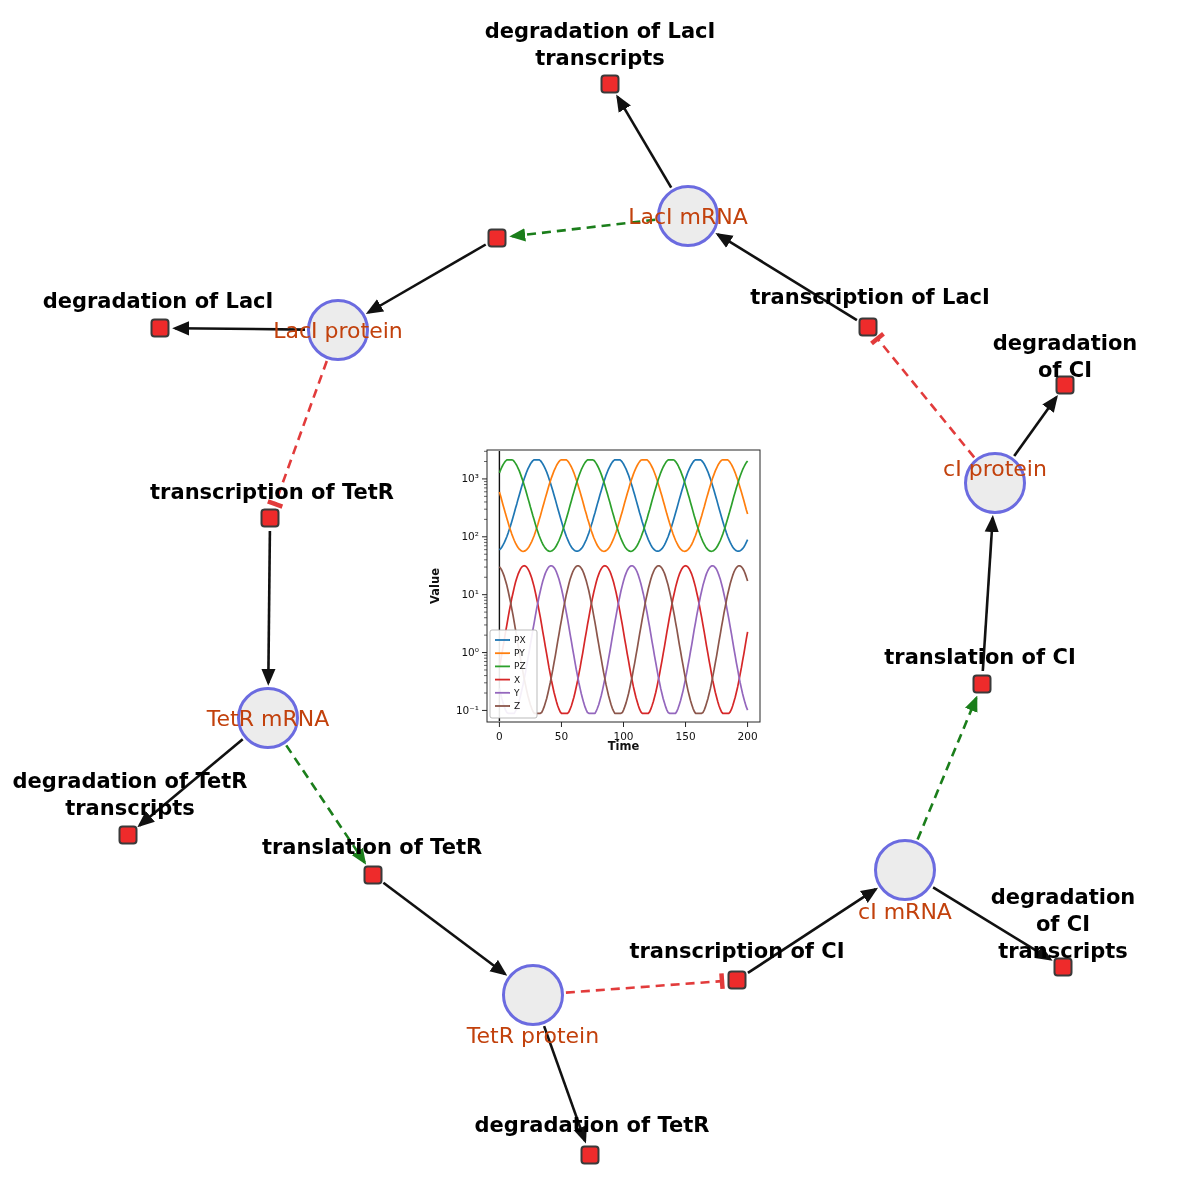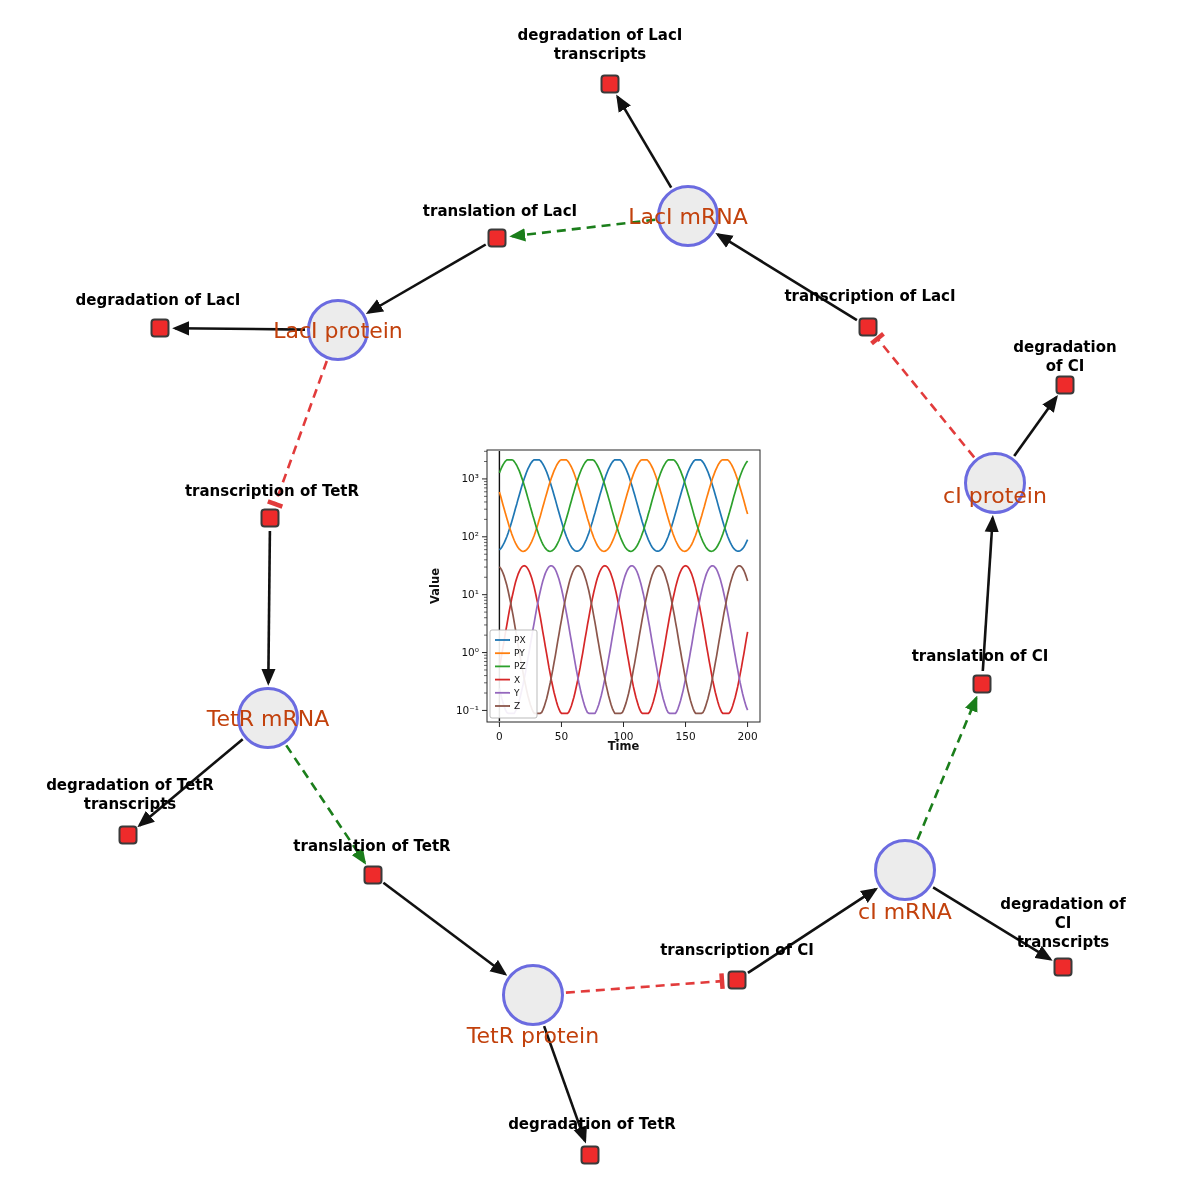--- a/index.html
+++ b/index.html
@@ -8,21 +8,21 @@
   #nodes{position:absolute;left:0;top:0;width:100%;height:100%;z-index:2;pointer-events:none;}
   .species-node{position:absolute;width:62px;height:62px;border-radius:50%;
     background:#ececec;border:3px solid #6b6be0;box-sizing:border-box;
     transform:translate(-50%,-50%);z-index:3;pointer-events:auto;}
   .species-label{position:absolute;transform:translate(-50%,-50%);font-size:22px;
     color:#c2410c;white-space:nowrap;z-index:5;}
   .reaction-node{position:absolute;width:19px;height:19px;background:#ee2b2b;
     border:2.5px solid #3a3a3a;border-radius:4px;box-sizing:border-box;
     transform:translate(-50%,-50%);z-index:4;pointer-events:auto;}
   .reaction-label{position:absolute;transform:translate(-50%,-50%);font-weight:bold;
-    font-size:15px;color:#000;text-align:center;white-space:pre-line;line-height:1.28;z-index:5;}
+    font-size:21px;color:#000;text-align:center;white-space:pre-line;line-height:1.28;z-index:5;}
   .chart-panel{position:absolute;left:425px;top:438px;width:348px;height:318px;
     background:#ffffff;z-index:6;}
 </style>
 </head>
 <body>
 
 <div class="canvas" id="canvas">
   <svg id="edges" class="edges" width="1189" height="1200">
     <defs>
       <marker id="arrow-black" markerUnits="userSpaceOnUse" markerWidth="17" markerHeight="15" viewBox="0 0 12 10" refX="10" refY="5" orient="auto">
@@ -62,26 +62,25 @@
       <div class="species-label" style="left: 688px; top: 216px;">LacI mRNA</div>
       <div class="species-node" style="left: 338px; top: 330px; background: rgb(236, 236, 236); border-color: rgb(107, 107, 224);"></div>
       <div class="species-label" style="left: 338px; top: 330px;">LacI protein</div>
       <div class="species-node" style="left: 268px; top: 718px; background: rgb(236, 236, 236); border-color: rgb(107, 107, 224);"></div>
       <div class="species-label" style="left: 268px; top: 718px;">TetR mRNA</div>
       <div class="species-node" style="left: 533px; top: 995px; background: rgb(236, 236, 236); border-color: rgb(107, 107, 224);"></div>
       <div class="species-label" style="left: 533px; top: 995px; margin-top: 40px;">TetR protein</div>
       <div class="species-node" style="left: 905px; top: 870px; background: rgb(236, 236, 236); border-color: rgb(107, 107, 224);"></div>
       <div class="species-label" style="left: 905px; top: 911px;">cI mRNA</div>
       <div class="species-node" style="left: 995px; top: 483px; background: rgb(236, 236, 236); border-color: rgb(107, 107, 224);"></div>
-      <div class="species-label" style="left: 995px; top: 495px;">cI protein</div>
+      <div class="species-label" style="left: 995px; top: 468px;">cI protein</div>
       <div class="reaction-node" style="left: 610px; top: 84px; background: rgb(238, 43, 43); border-color: rgb(58, 58, 58);"></div>
       <div class="reaction-label" style="left: 600px; top: 45px;">degradation of LacI
 transcripts</div>
       <div class="reaction-node" style="left: 497px; top: 238px; background: rgb(238, 43, 43); border-color: rgb(58, 58, 58);"></div>
-      <div class="reaction-label" style="left: 500px; top: 212px;">translation of LacI</div>
       <div class="reaction-node" style="left: 868px; top: 327px; background: rgb(238, 43, 43); border-color: rgb(58, 58, 58);"></div>
       <div class="reaction-label" style="left: 870px; top: 297px;">transcription of LacI</div>
       <div class="reaction-node" style="left: 160px; top: 328px; background: rgb(238, 43, 43); border-color: rgb(58, 58, 58);"></div>
       <div class="reaction-label" style="left: 158px; top: 301px;">degradation of LacI</div>
       <div class="reaction-node" style="left: 1065px; top: 385px; background: rgb(238, 43, 43); border-color: rgb(58, 58, 58);"></div>
       <div class="reaction-label" style="left: 1065px; top: 357px;">degradation of CI</div>
       <div class="reaction-node" style="left: 270px; top: 518px; background: rgb(238, 43, 43); border-color: rgb(58, 58, 58);"></div>
       <div class="reaction-label" style="left: 272px; top: 492px; text-align: center;">transcription of TetR</div>
       <div class="reaction-node" style="left: 128px; top: 835px; background: rgb(238, 43, 43); border-color: rgb(58, 58, 58);"></div>
       <div class="reaction-label" style="left: 130px; top: 795px;">degradation of TetR

